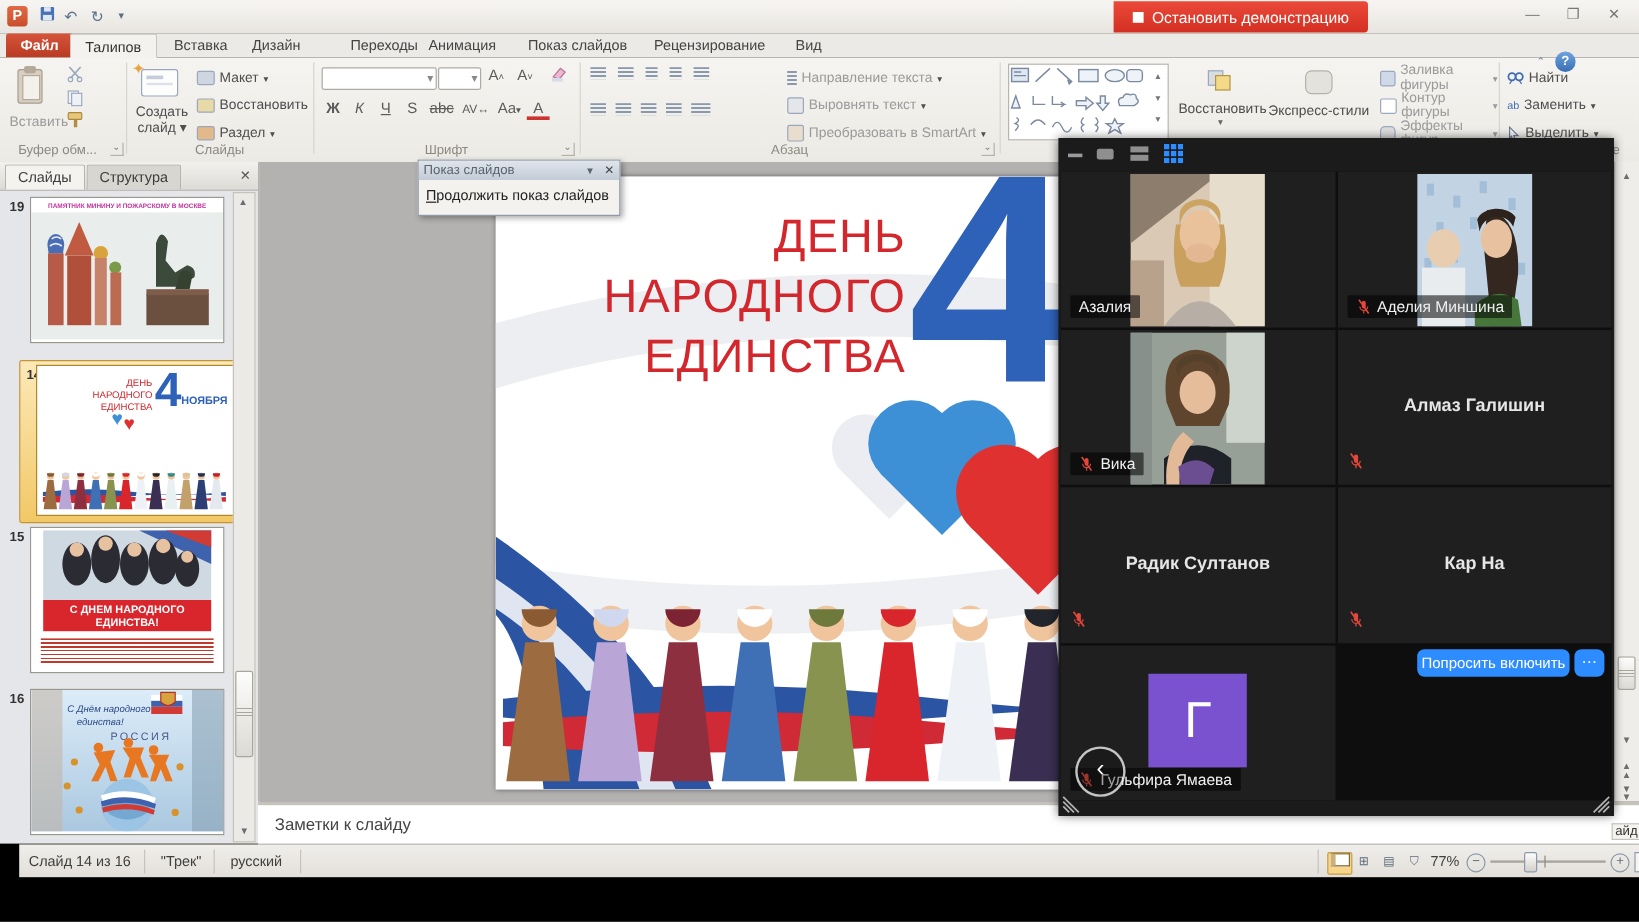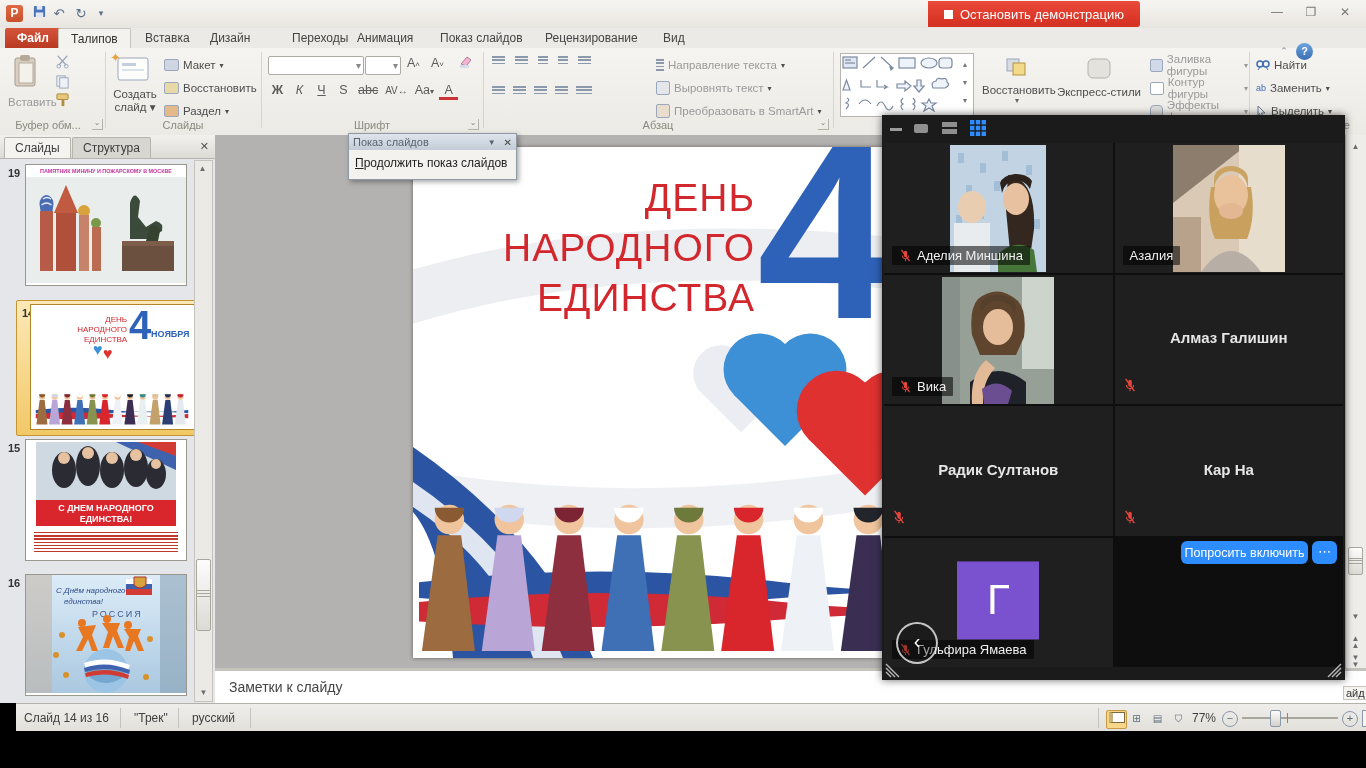--- a/index.html
+++ b/index.html
@@ -686,20 +686,37 @@
             <rect x="5.8" y="11.6" width="4.4" height="4.4"></rect>
             <rect x="11.6" y="11.6" width="4.4" height="4.4"></rect>
           </g>
         </svg>
     </div>
   </div>
 
   <div class="conf-grid">
 
     <div class="tile">
+      <svg class="vid" width="112" viewBox="0 0 112 127">
+        <rect width="112" height="127" fill="#d9c9b5"></rect>
+        <path d="M0 0 L74 0 L0 58 Z" fill="#8d7d6d"></path>
+        <rect x="66" y="0" width="46" height="127" fill="#e7ddcc"></rect>
+        <rect x="0" y="72" width="28" height="55" fill="#b8a28c"></rect>
+        <path d="M38 42 q-5 32 4 52 h32 q9 -22 4 -52 z" fill="#c9a05e"></path>
+        <ellipse cx="58" cy="50" rx="17" ry="20" fill="#e9c29b"></ellipse>
+        <path d="M41 46 a17 20 0 0 1 34 0 v-12 a17 13 0 0 0 -34 0 z" fill="#cba463"></path>
+        <ellipse cx="58" cy="66" rx="12" ry="8" fill="#e3b791"></ellipse>
+        <path d="M28 127 q30 -42 60 0 z" fill="#b7aea6"></path>
+      </svg>
+      <div class="name-tag">
+          <span>Азалия</span>
+        </div>
+    </div>
+
+    <div class="tile">
       <svg class="vid" width="96" viewBox="0 0 96 127">
         <rect width="96" height="127" fill="#c2d4e4"></rect>
         <g fill="#96b6d2" opacity=".7">
             <rect x="8" y="8" width="6" height="10"></rect>
             <rect x="30" y="18" width="6" height="10"></rect>
             <rect x="52" y="6" width="6" height="10"></rect>
             <rect x="76" y="20" width="6" height="10"></rect>
             <rect x="16" y="40" width="6" height="10"></rect>
             <rect x="44" y="36" width="6" height="10"></rect>
             <rect x="70" y="48" width="6" height="10"></rect>
@@ -720,37 +737,20 @@
             <path d="M4 8 a4 4 0 0 0 8 0" stroke="#e4473c" fill="none" stroke-width="1.2"></path>
             <line x1="8" y1="12" x2="8" y2="15" stroke="#e4473c" stroke-width="1.2"></line>
             <line x1="3" y1="1" x2="13" y2="15" stroke="#e4473c" stroke-width="1.6"></line>
           </svg>
         <span>Аделия Миншина</span>
       </div>
     </div>
 
     <div class="tile">
       <svg class="vid" width="112" viewBox="0 0 112 127">
-        <rect width="112" height="127" fill="#d9c9b5"></rect>
-        <path d="M0 0 L74 0 L0 58 Z" fill="#8d7d6d"></path>
-        <rect x="66" y="0" width="46" height="127" fill="#e7ddcc"></rect>
-        <rect x="0" y="72" width="28" height="55" fill="#b8a28c"></rect>
-        <path d="M38 42 q-5 32 4 52 h32 q9 -22 4 -52 z" fill="#c9a05e"></path>
-        <ellipse cx="58" cy="50" rx="17" ry="20" fill="#e9c29b"></ellipse>
-        <path d="M41 46 a17 20 0 0 1 34 0 v-12 a17 13 0 0 0 -34 0 z" fill="#cba463"></path>
-        <ellipse cx="58" cy="66" rx="12" ry="8" fill="#e3b791"></ellipse>
-        <path d="M28 127 q30 -42 60 0 z" fill="#b7aea6"></path>
-      </svg>
-      <div class="name-tag">
-          <span>Азалия</span>
-        </div>
-    </div>
-
-    <div class="tile">
-      <svg class="vid" width="112" viewBox="0 0 112 127">
         <rect width="112" height="127" fill="#97a096"></rect>
         <rect x="80" y="0" width="32" height="92" fill="#cdd4cc"></rect>
         <rect x="0" y="0" width="18" height="127" fill="#87908a"></rect>
         <path d="M36 22 q20 -16 40 2 q9 10 6 36 l-8 18 h-36 l-8 -20 q-3 -26 6 -36 z" fill="#5f452e"></path>
         <ellipse cx="56" cy="50" rx="15" ry="18" fill="#e6bd9b"></ellipse>
         <path d="M40 38 a16 14 0 0 1 32 0 l2 -8 a18 12 0 0 0 -36 0 z" fill="#55402b"></path>
         <path d="M28 127 v-22 q28 -22 56 0 v22 z" fill="#20222a"></path>
         <path d="M30 127 q-2 -30 14 -44 l9 8 q-13 14 -12 36 z" fill="#e2ba97"></path>
         <path d="M40 112 q16 -12 30 2 l-4 13 h-24 z" fill="#6b4e92"></path>
       </svg>

